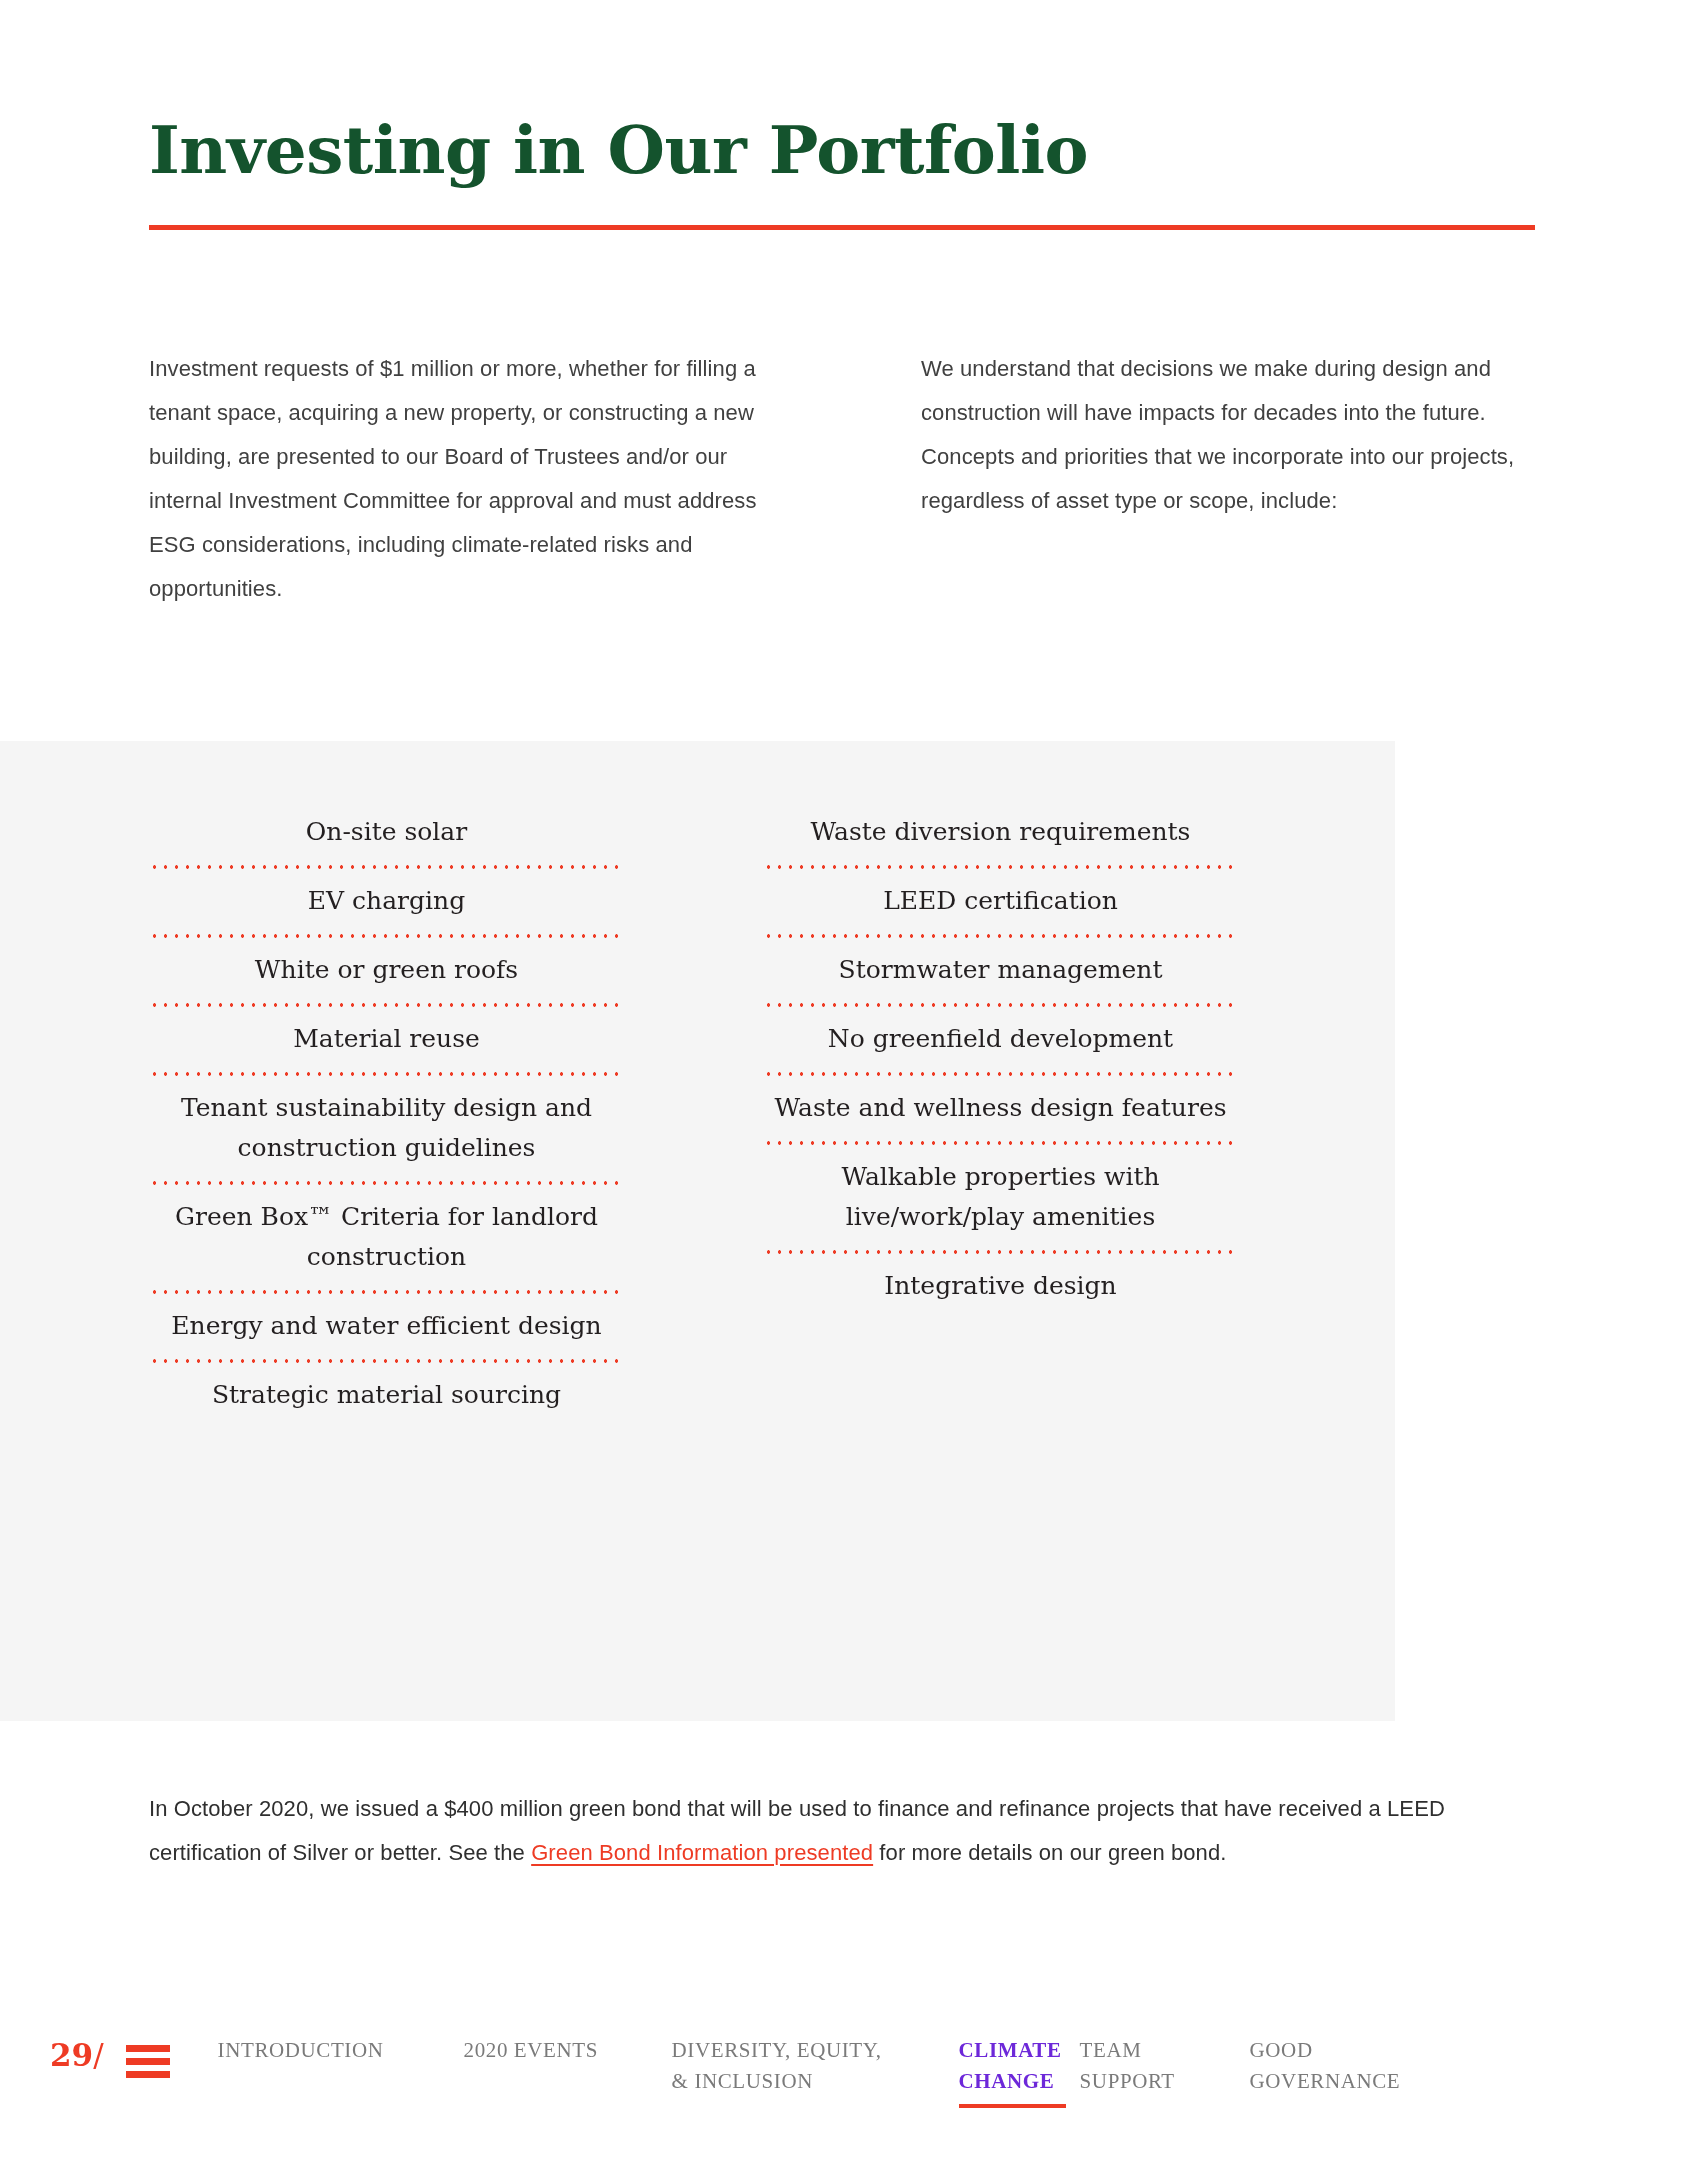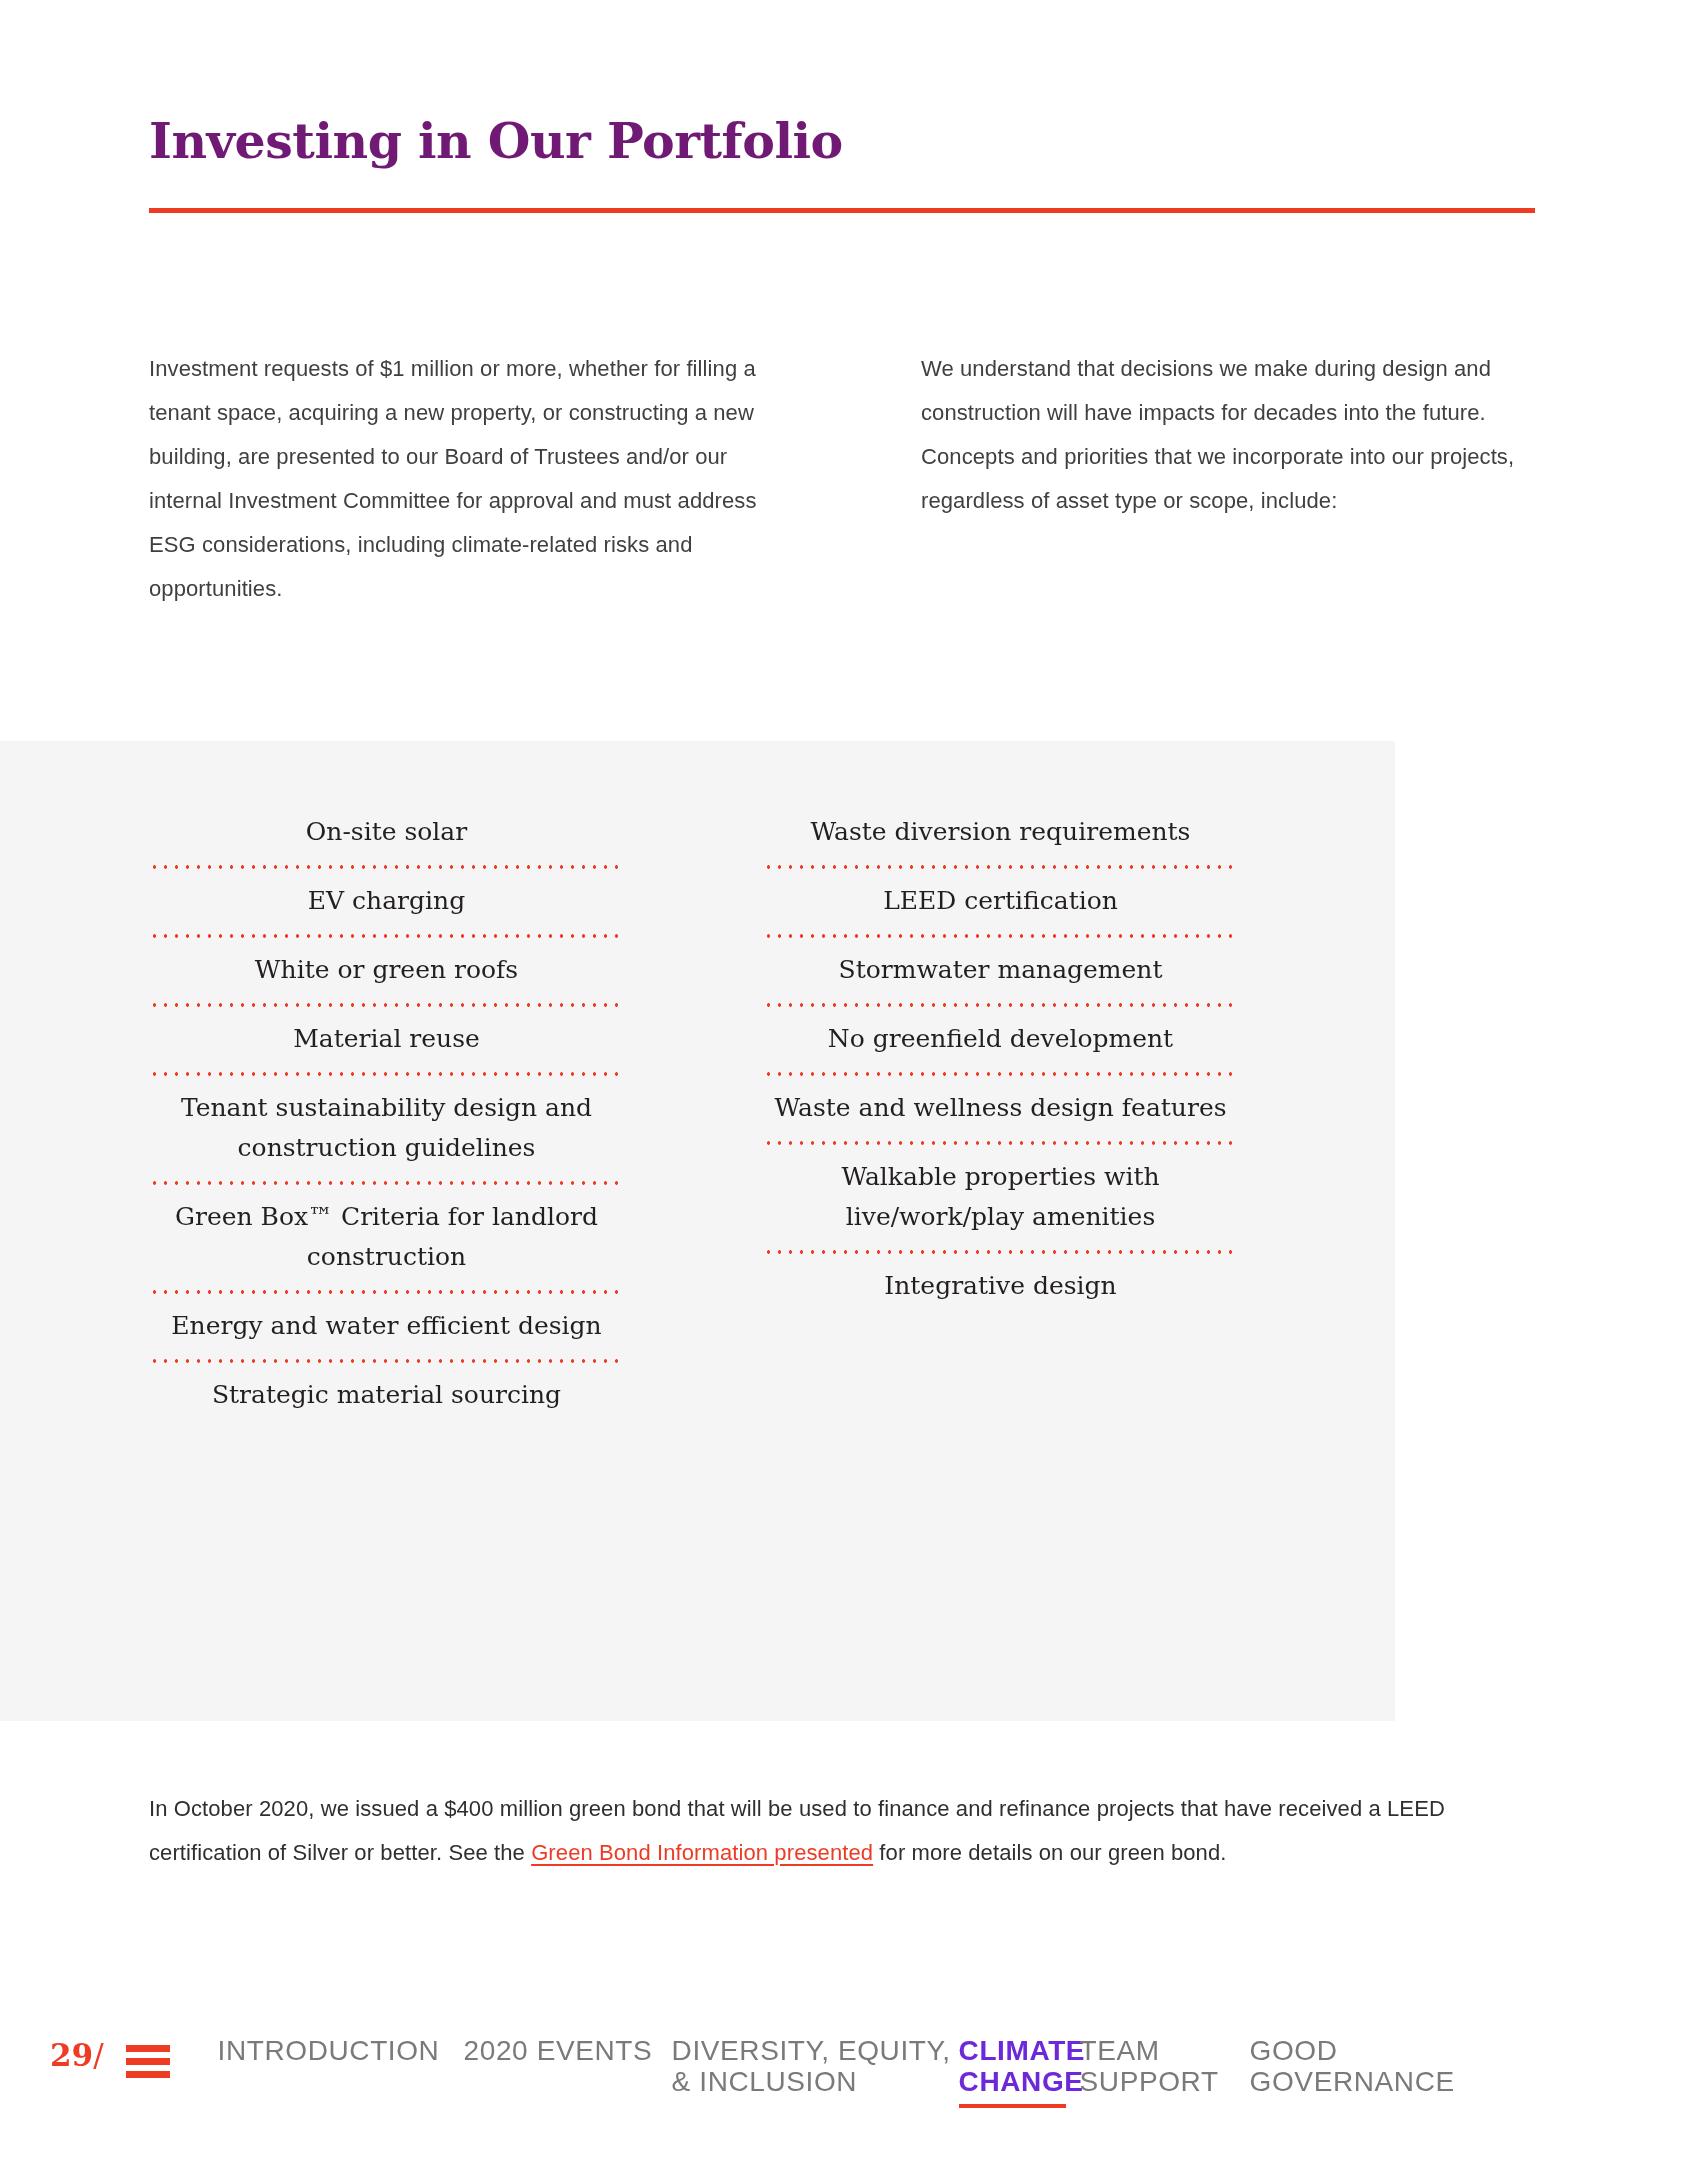--- a/index.html
+++ b/index.html
@@ -24,24 +24,24 @@
   
   .title-block {
     position: absolute;
     left: 149px;
     top: 117px;
     width: 1386px;
   }
   .page-title {
     font-family: "DejaVu Serif", "Liberation Serif", serif;
     font-weight: 700;
-    font-size: 49px;
+    font-size: 66px;
     line-height: 1.0;
     letter-spacing: -0.5px;
-    color: #701a75;
+    color: #14532d;
     margin: 0;
     white-space: nowrap;
   }
   .title-rule {
     margin-top: 42px;
     height: 5px;
     width: 1386px;
     background: #ee3b24;
   }
 
@@ -168,22 +168,22 @@
     width: 44px;
     background: #ee3b24;
   }
   .nav {
     display: flex;
     align-items: flex-start;
     gap: 0;
     flex: 1;
   }
   .nav-item {
-    font-family: Liberation Sans, sans-serif;
-    font-size: 28px;
+    font-family: Liberation Serif, serif;
+    font-size: 21px;
     line-height: 31px;
     letter-spacing: 0.6px;
     color: #7a7a7a;
     font-weight: 400;
     position: relative;
     white-space: pre-line;
   }
   .nav-item.active {
     color: #6d28d9;
     font-weight: 700;

